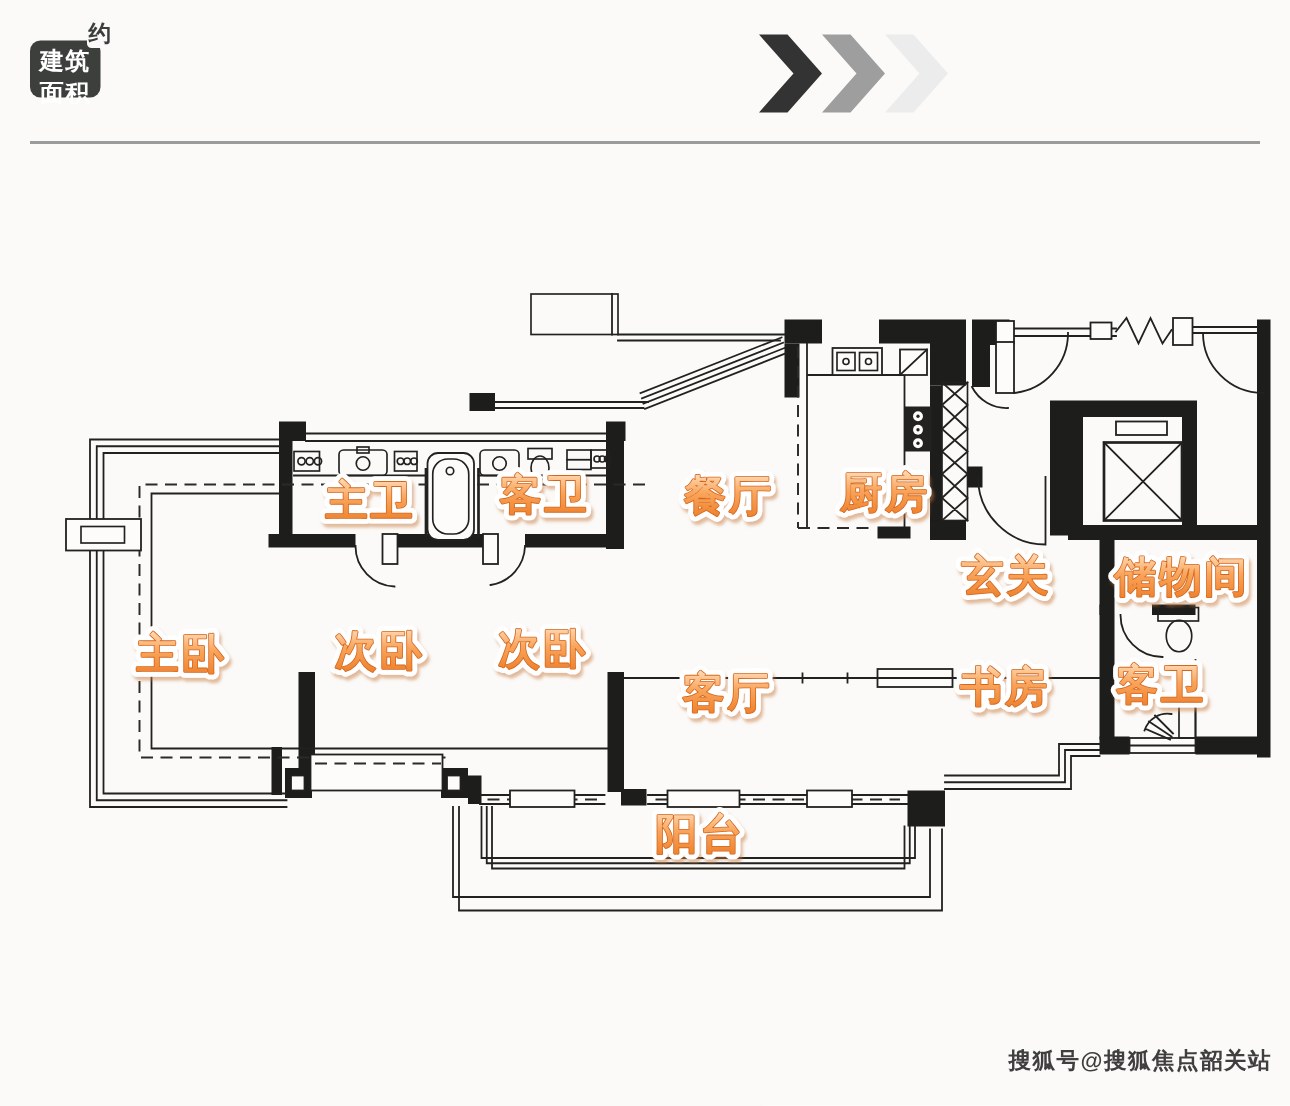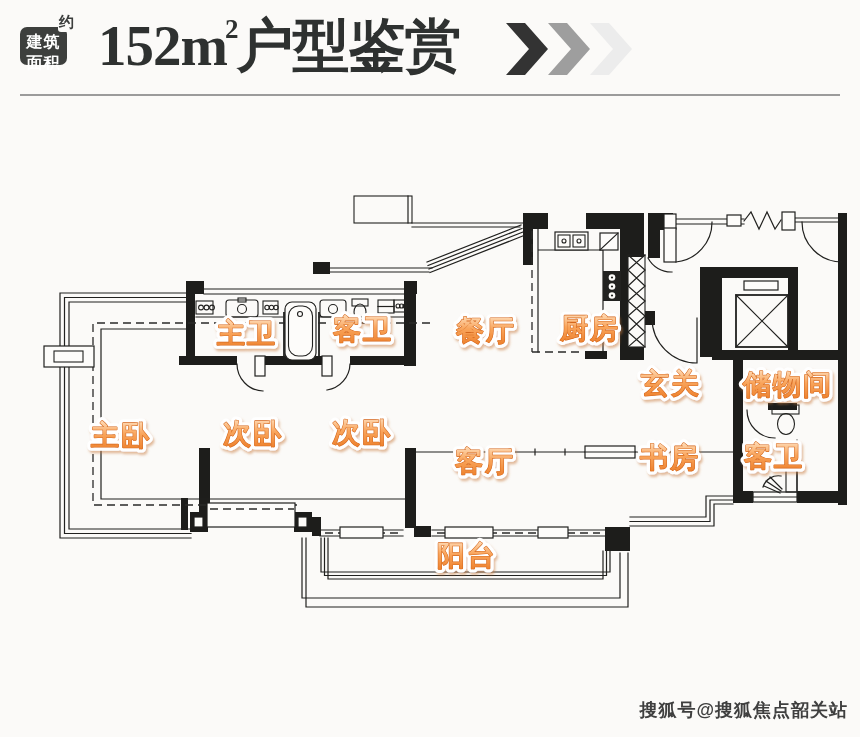--- a/index.html
+++ b/index.html
@@ -23,35 +23,34 @@
   .tl{stroke:#21211f;stroke-width:1.2;fill:none;stroke-linecap:square;}
   .tl2{stroke:#21211f;stroke-width:1.8;fill:none;}
   .dash{stroke:#2a2a28;stroke-width:1.3;fill:none;stroke-dasharray:8 5;}
   .fx{fill:#fdfcfa;stroke:#21211f;stroke-width:1.2;}
   .fxl{stroke:#21211f;stroke-width:1.1;fill:none;}
   .labels text{font-family:"DejaVu Sans","Liberation Sans",sans-serif;font-weight:bold;
                font-size:28px;letter-spacing:2px;text-anchor:middle;}
   .halo{fill:url(#lg);stroke:#ffffff;stroke-width:7.5;paint-order:stroke;stroke-linejoin:round;}
   .lab{fill:url(#lg);stroke:#d4661d;stroke-width:1.1;paint-order:stroke;stroke-linejoin:round;}
   
-  .wm{position:absolute;right:12px;top:698px;z-index:3;font-weight:bold;font-size:18px;
+  .wm{position:absolute;right:12px;top:698px;z-index:3;font-weight:bold;font-size:15px;
       color:#262626;letter-spacing:1px;opacity:.88;}
 </style>
 </head>
 <body>
 
 <div class="page">
 
   <div class="hdr">
     <div class="badge">
       <div>建筑</div>
       <div>面积</div>
     </div>
     <div class="approx">约</div>
-    <div class="title"><span>152m</span><span class="sup">2</span><span>户型鉴赏</span></div>
     <svg class="chev" width="135" height="54" viewBox="0 0 135 54">
       <polygon points="0,1 19,1 42,27 19,53 0,53 23,27" fill="#333333"></polygon>
       <polygon points="42,1 61,1 84,27 61,53 42,53 65,27" fill="#9e9e9e"></polygon>
       <polygon points="84,1 103,1 126,27 103,53 84,53 107,27" fill="#ececec"></polygon>
     </svg>
     <div class="rule"></div>
   </div>
 
   <svg class="plan" width="860" height="737" viewBox="0 0 860 737">
     <defs>

